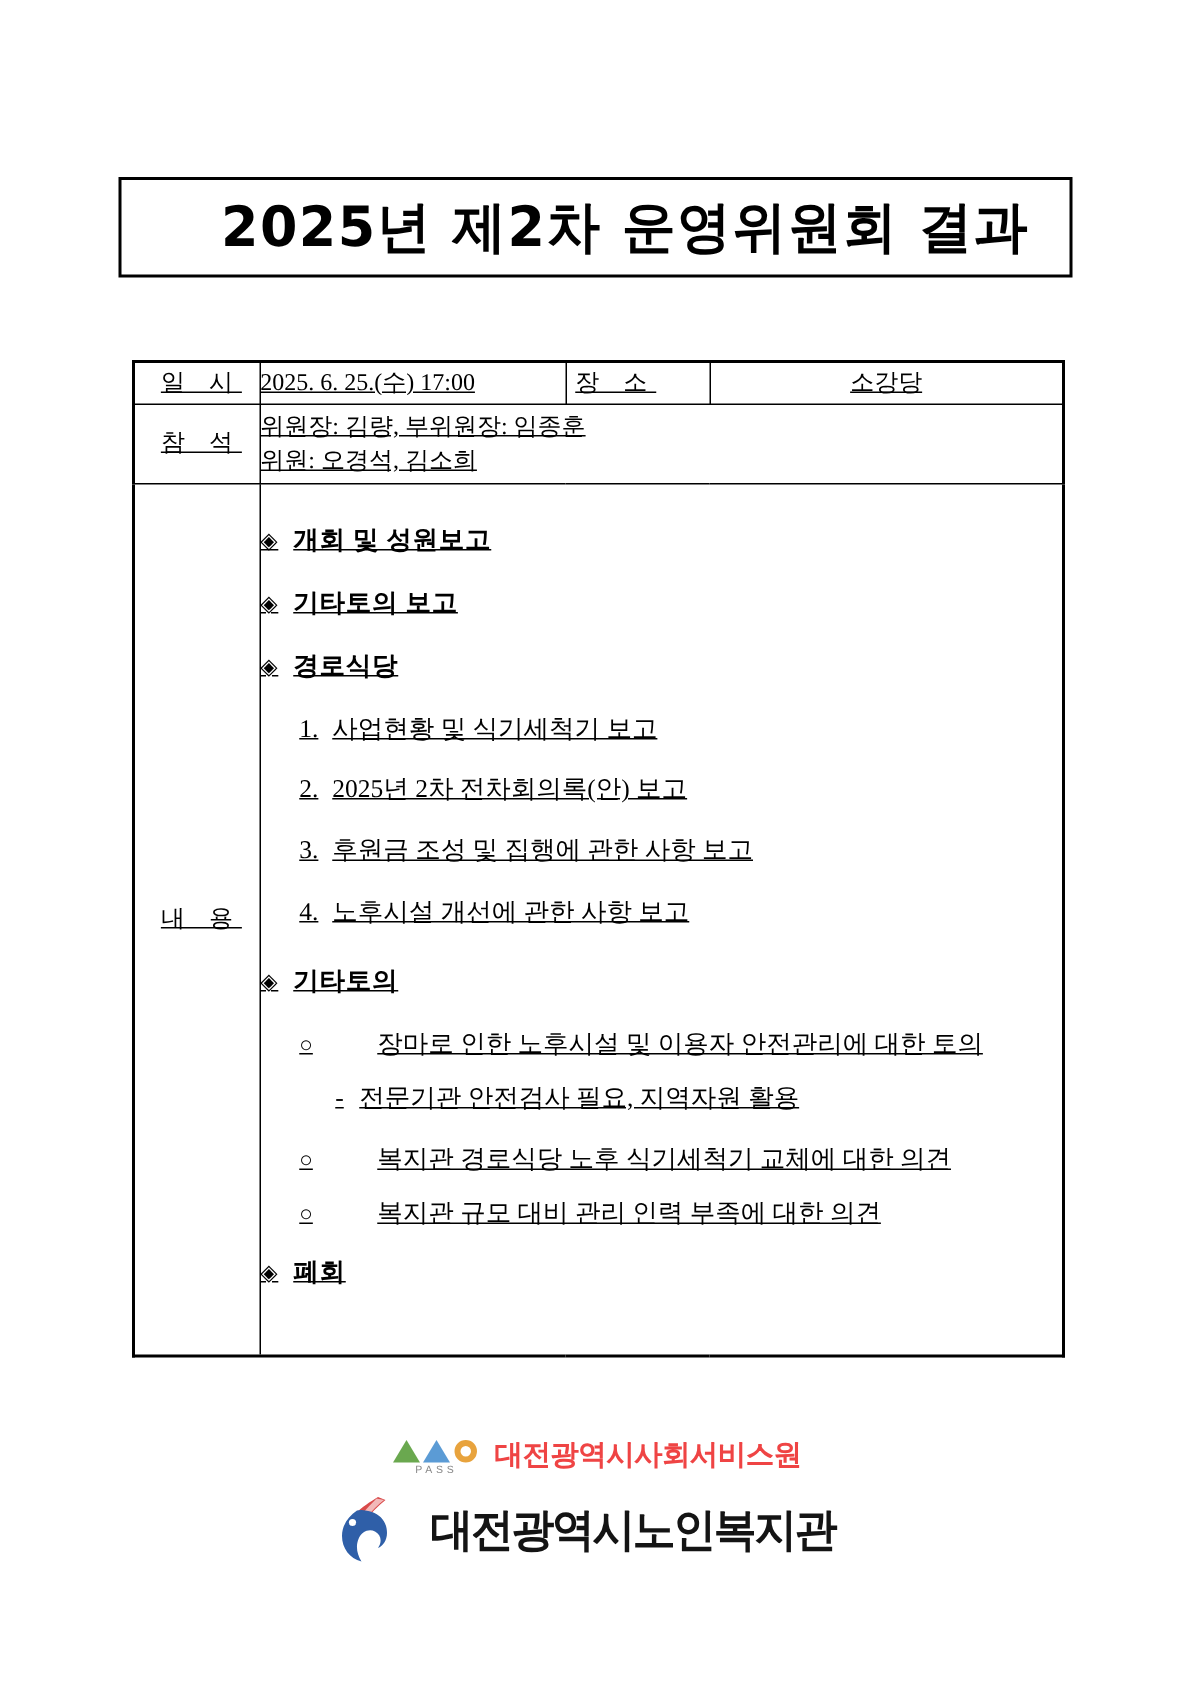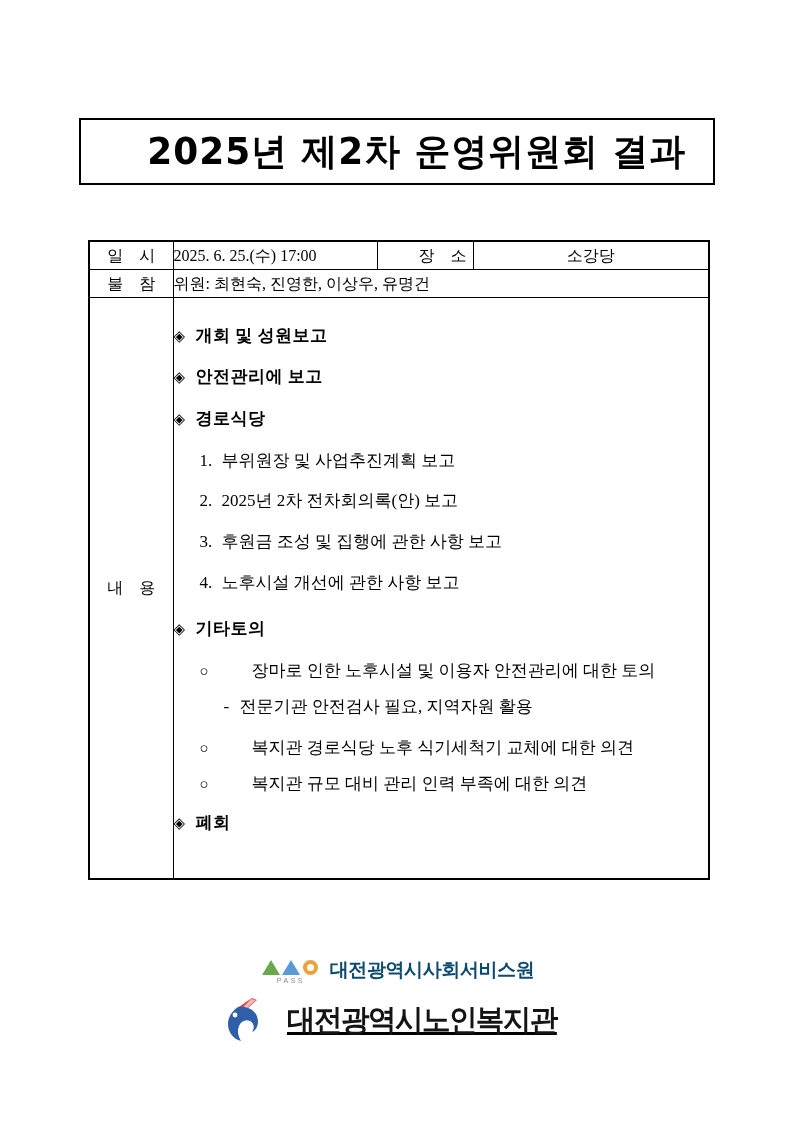--- a/index.html
+++ b/index.html
@@ -53,20 +53,21 @@
     width: 620px;
     border-collapse: collapse;
     table-layout: fixed;
   }
   .doc-table td {
     border: 1px solid #000;
     padding: 0;
     vertical-align: middle;
     font-size: 16px;
     line-height: 1.45;
+    text-decoration: underline;
   }
   .doc-table .outer-top    { border-top-width: 2px; }
   .doc-table .outer-left   { border-left-width: 2px; }
   .doc-table .outer-right  { border-right-width: 2px; }
   .doc-table .outer-bottom { border-bottom-width: 2px; }
 
   .lbl {
     width: 84px;
     text-align: center;
     letter-spacing: 6px;
@@ -81,21 +82,21 @@
 
   .cell-pad {
     padding: 5px 8px 5px 10px;
   }
   .cell-center {
     text-align: center;
     padding: 5px 6px;
   }
   .place-lbl {
     width: 96px;
-    text-align: right;
+    text-align: left;
     letter-spacing: 6px;
     text-indent: 6px;
     white-space: nowrap;
   }
 
   .row-datetime td { height: 27px; }
   .row-attend  td { height: 52px; }
   .row-absent  td { height: 27px; }
 
   .multi-line { line-height: 1.5; }
@@ -219,32 +220,31 @@
     font-size: 7px;
     letter-spacing: 2.5px;
     color: #8a8a8a;
     margin-top: 2px;
     text-indent: 2.5px;
   }
   .logo1-text {
     font-family: "DejaVu Sans", sans-serif;
     font-weight: 700;
     font-size: 19px;
-    color: #0c4a6e;
+    color: #ef4444;
     letter-spacing: -0.4px;
     white-space: nowrap;
   }
 
   .logo-row-2 {
     display: flex;
     align-items: center;
     gap: 20px;
     margin-top: 6px;
     height: 52px;
-    text-decoration: underline;
   }
   .figure-mark {
     width: 46px;
     height: 50px;
     position: relative;
     flex: 0 0 46px;
   }
   .logo2-text {
     font-family: "DejaVu Sans", sans-serif;
     font-weight: 700;
@@ -273,49 +273,52 @@
       <col style="width:236px">
     </colgroup>
     <tbody>
       <tr class="row-datetime">
         <td class="lbl outer-top outer-left">일 시</td>
         <td class="cell-pad outer-top">2025. 6. 25.(수) 17:00</td>
         <td class="place-lbl outer-top">장 소</td>
         <td class="cell-center outer-top outer-right">소강당</td>
       </tr>
 
-
-      <tr class="row-absent">
-        <td class="lbl outer-left">불 참</td>
-        <td class="cell-pad outer-right" colspan="3">위원: 최현숙, 진영한, 이상우, 유명건</td>
+      <tr class="row-attend">
+        <td class="lbl outer-left">참 석</td>
+        <td class="cell-pad multi-line outer-right" colspan="3">
+          <div>위원장: 김량, 부위원장: 임종훈</div>
+          <div>위원: 오경석, 김소희</div>
+        </td>
       </tr>
+
 
       <tr>
         <td class="lbl lbl-top outer-left outer-bottom">내 용</td>
         <td class="content-cell outer-right outer-bottom" colspan="3">
           <div class="content-list">
 
             <div class="c-head">
               <span class="bullet">◈</span>
               <span class="htxt">개회 및 성원보고</span>
             </div>
 
             <div class="c-head">
               <span class="bullet">◈</span>
-              <span class="htxt">안전관리에 보고</span>
+              <span class="htxt">기타토의 보고</span>
             </div>
 
             <div class="c-head">
               <span class="bullet">◈</span>
               <span class="htxt">경로식당</span>
             </div>
 
             <div class="c-num">
               <span class="idx">1.</span>
-              <span class="ntxt">부위원장 및 사업추진계획 보고</span>
+              <span class="ntxt">사업현황 및 식기세척기 보고</span>
             </div>
             <div class="c-num">
               <span class="idx">2.</span>
               <span class="ntxt">2025년 2차 전차회의록(안) 보고</span>
             </div>
             <div class="c-num">
               <span class="idx">3.</span>
               <span class="ntxt">후원금 조성 및 집행에 관한 사항 보고</span>
             </div>
             <div class="c-num">

